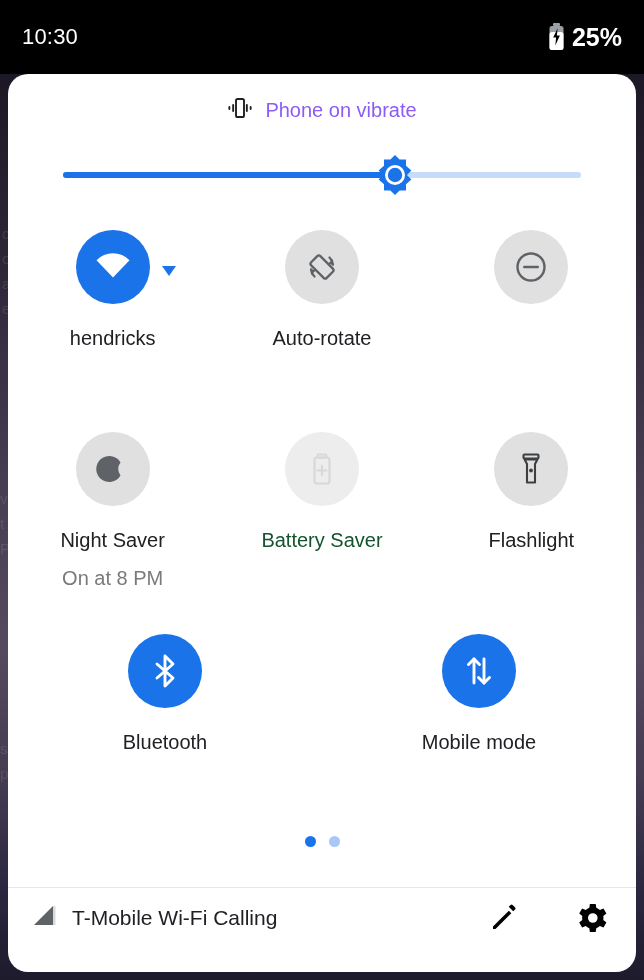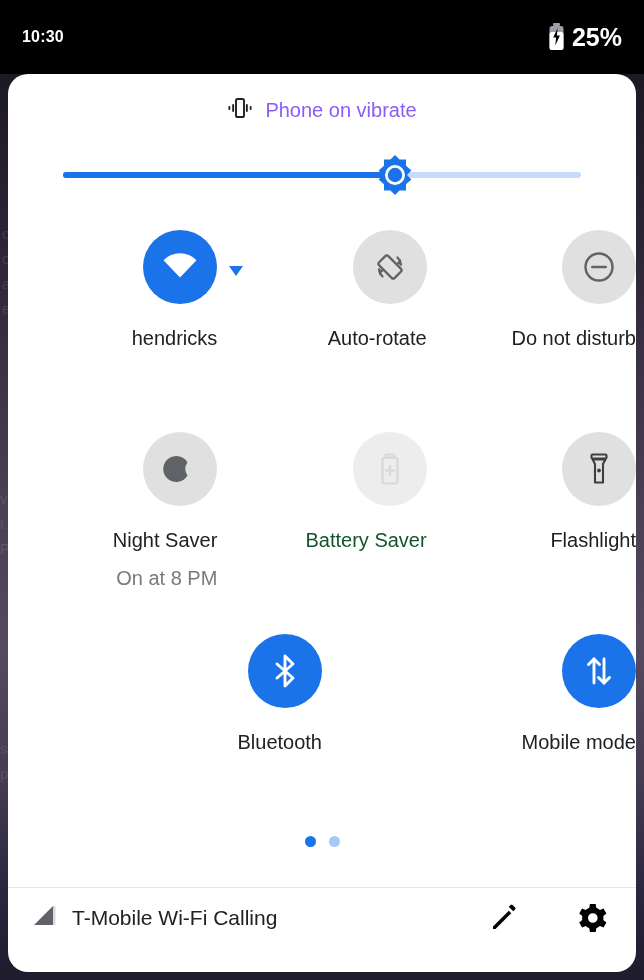--- a/index.html
+++ b/index.html
@@ -47,22 +47,22 @@
     width: 644px; height: 74px;
     background: #000000;
     display: flex;
     align-items: center;
     justify-content: space-between;
     padding: 0 22px;
     z-index: 5;
   }
   #clock {
     color: #ffffff;
-    font-size: 16px;
-    font-weight: bold;
+    font-size: 22px;
+    font-weight: normal;
     letter-spacing: 0.2px;
   }
   #status-right {
     display: flex;
     align-items: center;
     gap: 7px;
     text-decoration: underline;
   }
   #battery-pct {
     color: #ffffff;
@@ -127,21 +127,21 @@
     padding: 22px 0 0 0;
   }
   .tile-row {
     display: flex;
     height: 202px;
   }
   .tile {
     flex: 1 1 0;
     display: flex;
     flex-direction: column;
-    align-items: flex-end;
+    align-items: center;
     padding-top: 6px;
   }
   .tile-icon-wrap {
     position: relative;
     width: 74px; height: 74px;
   }
   .tile-circle {
     width: 74px; height: 74px;
     border-radius: 50%;
     background: #e0e0e0;
@@ -322,21 +322,20 @@
 
         <div class="tile">
           <div class="tile-icon-wrap">
             <div class="tile-circle">
               <svg width="40" height="40" viewBox="0 0 40 40">
                 <circle cx="20" cy="20" r="13.5" fill="none" stroke="#5f6368" stroke-width="2.4"></circle>
                 <rect x="12" y="18.8" width="16" height="2.4" rx="1.2" fill="#5f6368"></rect>
               </svg>
             </div>
           </div>
-          <div class="tile-label">Do not disturb</div>
         </div>
 
       </div>
 
       <div class="tile-row">
 
         <div class="tile">
           <div class="tile-icon-wrap">
             <div class="tile-circle">
               <svg width="36" height="36" viewBox="0 0 36 36">

